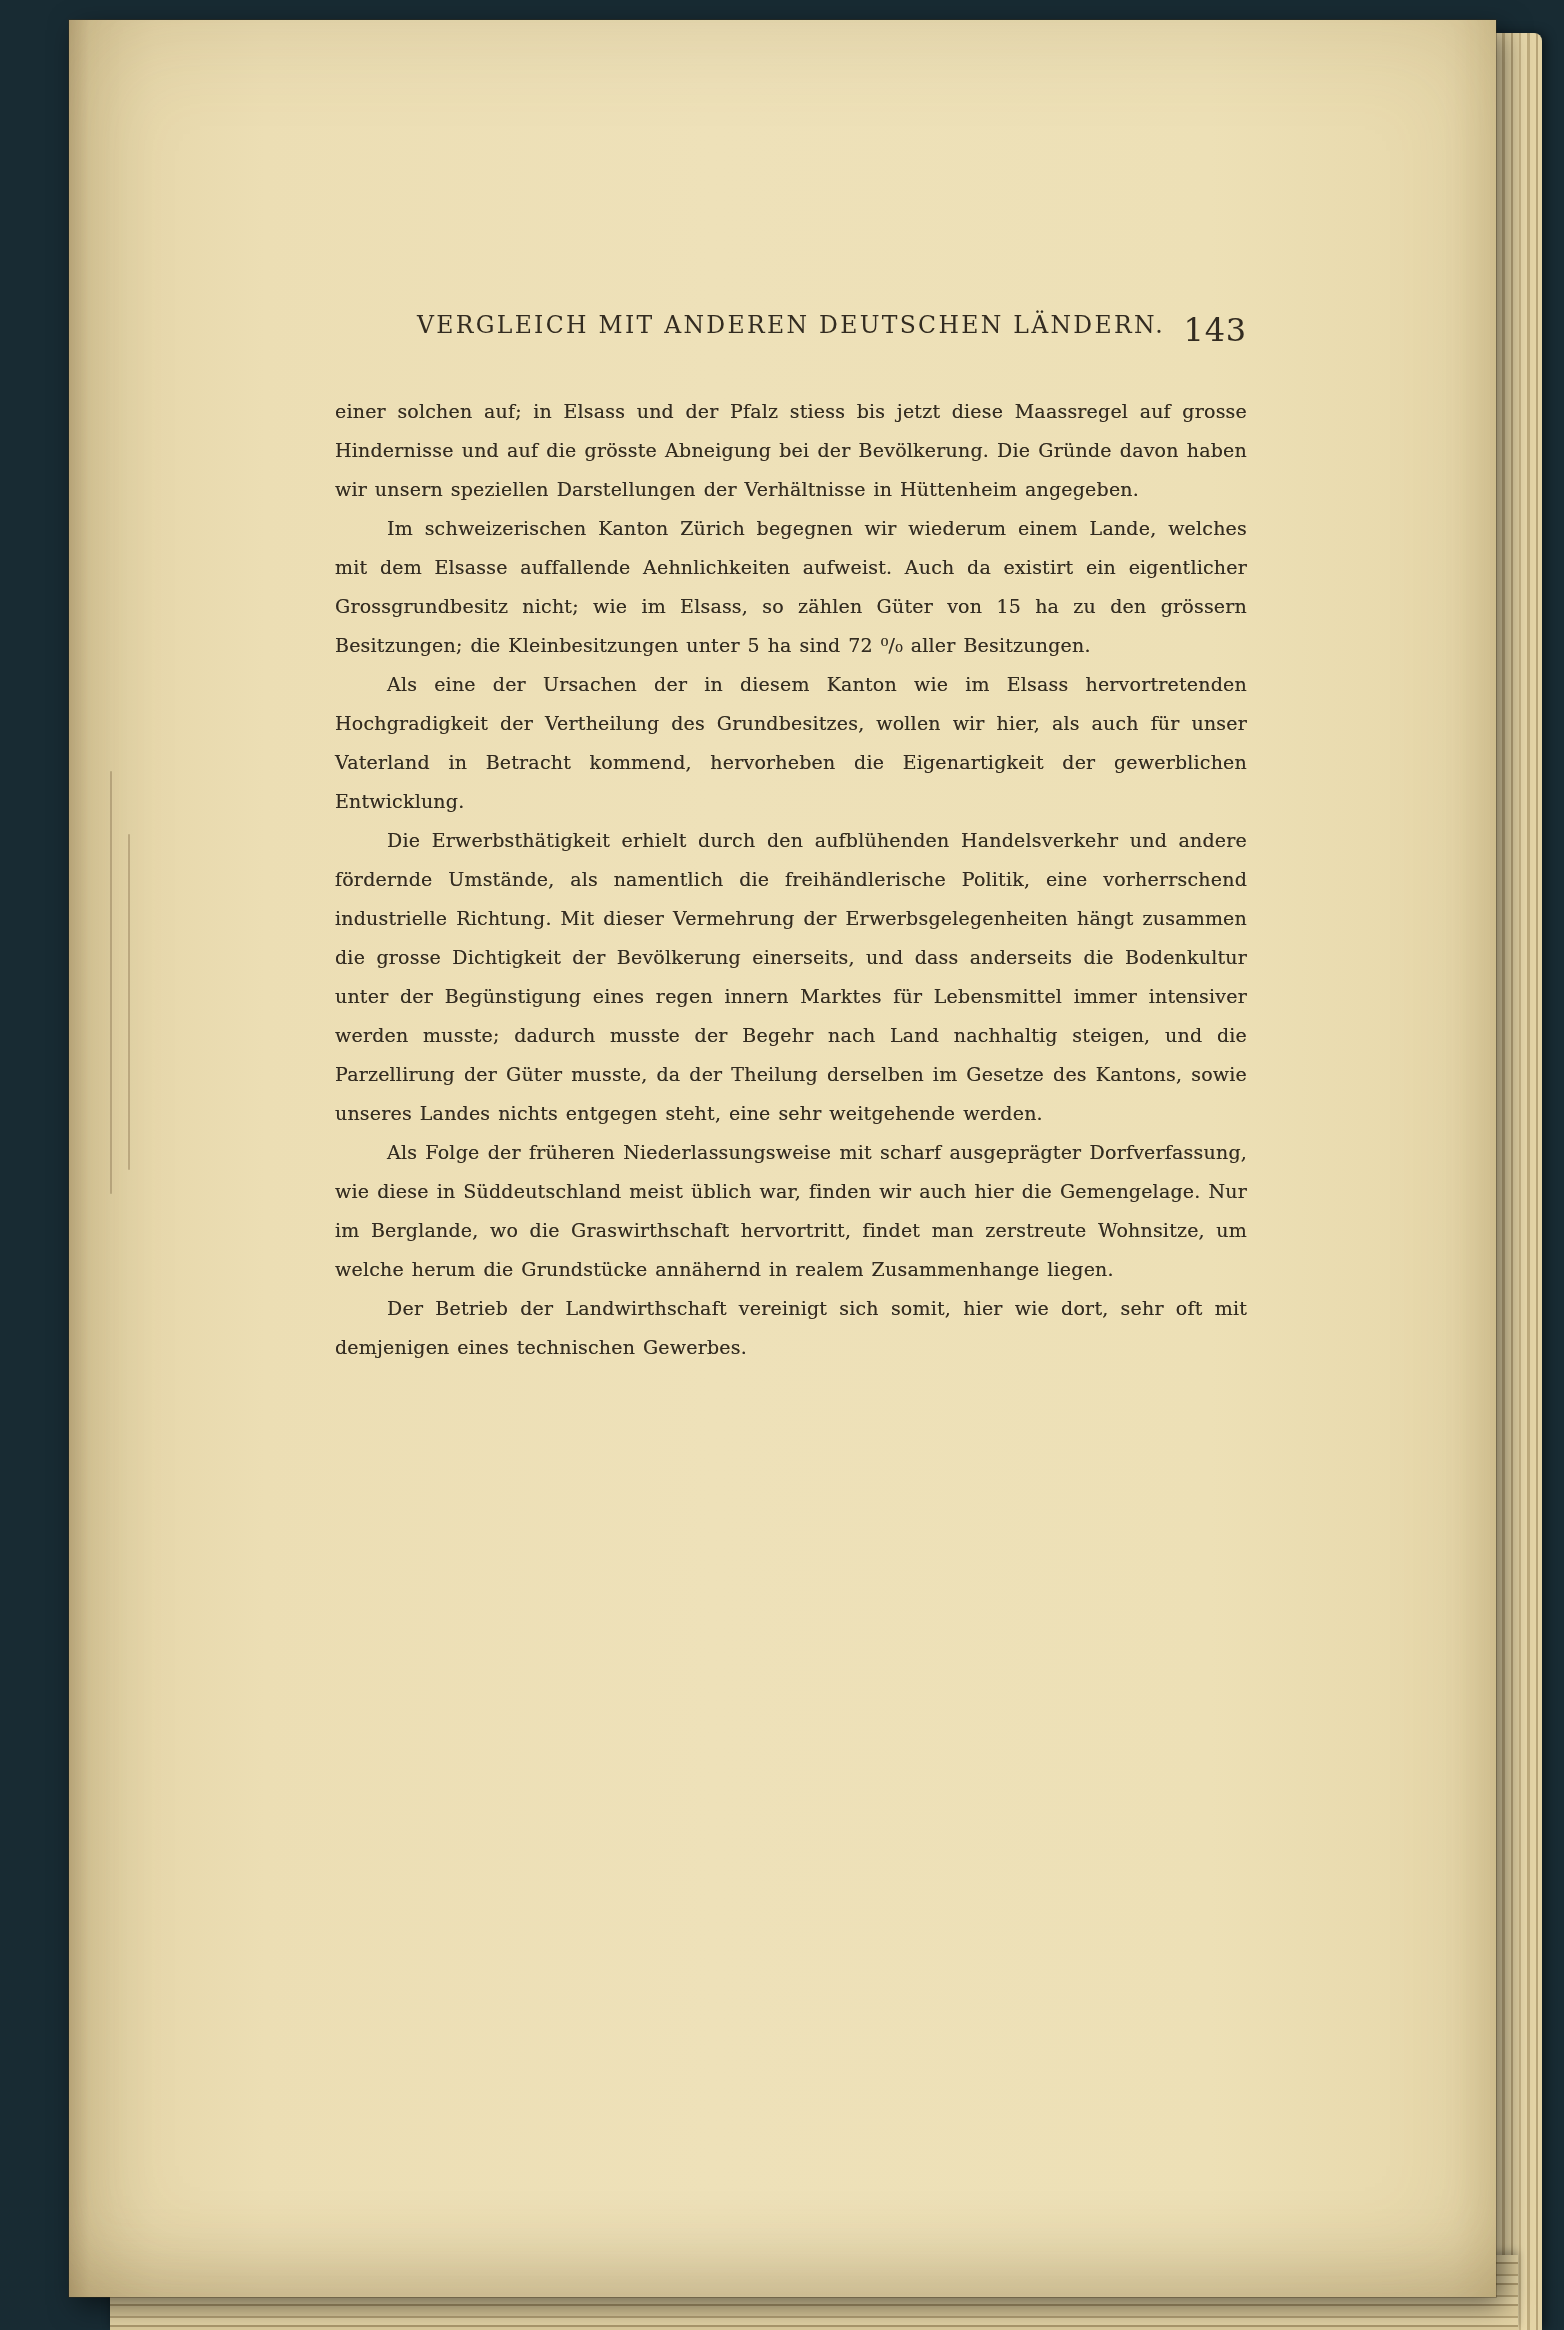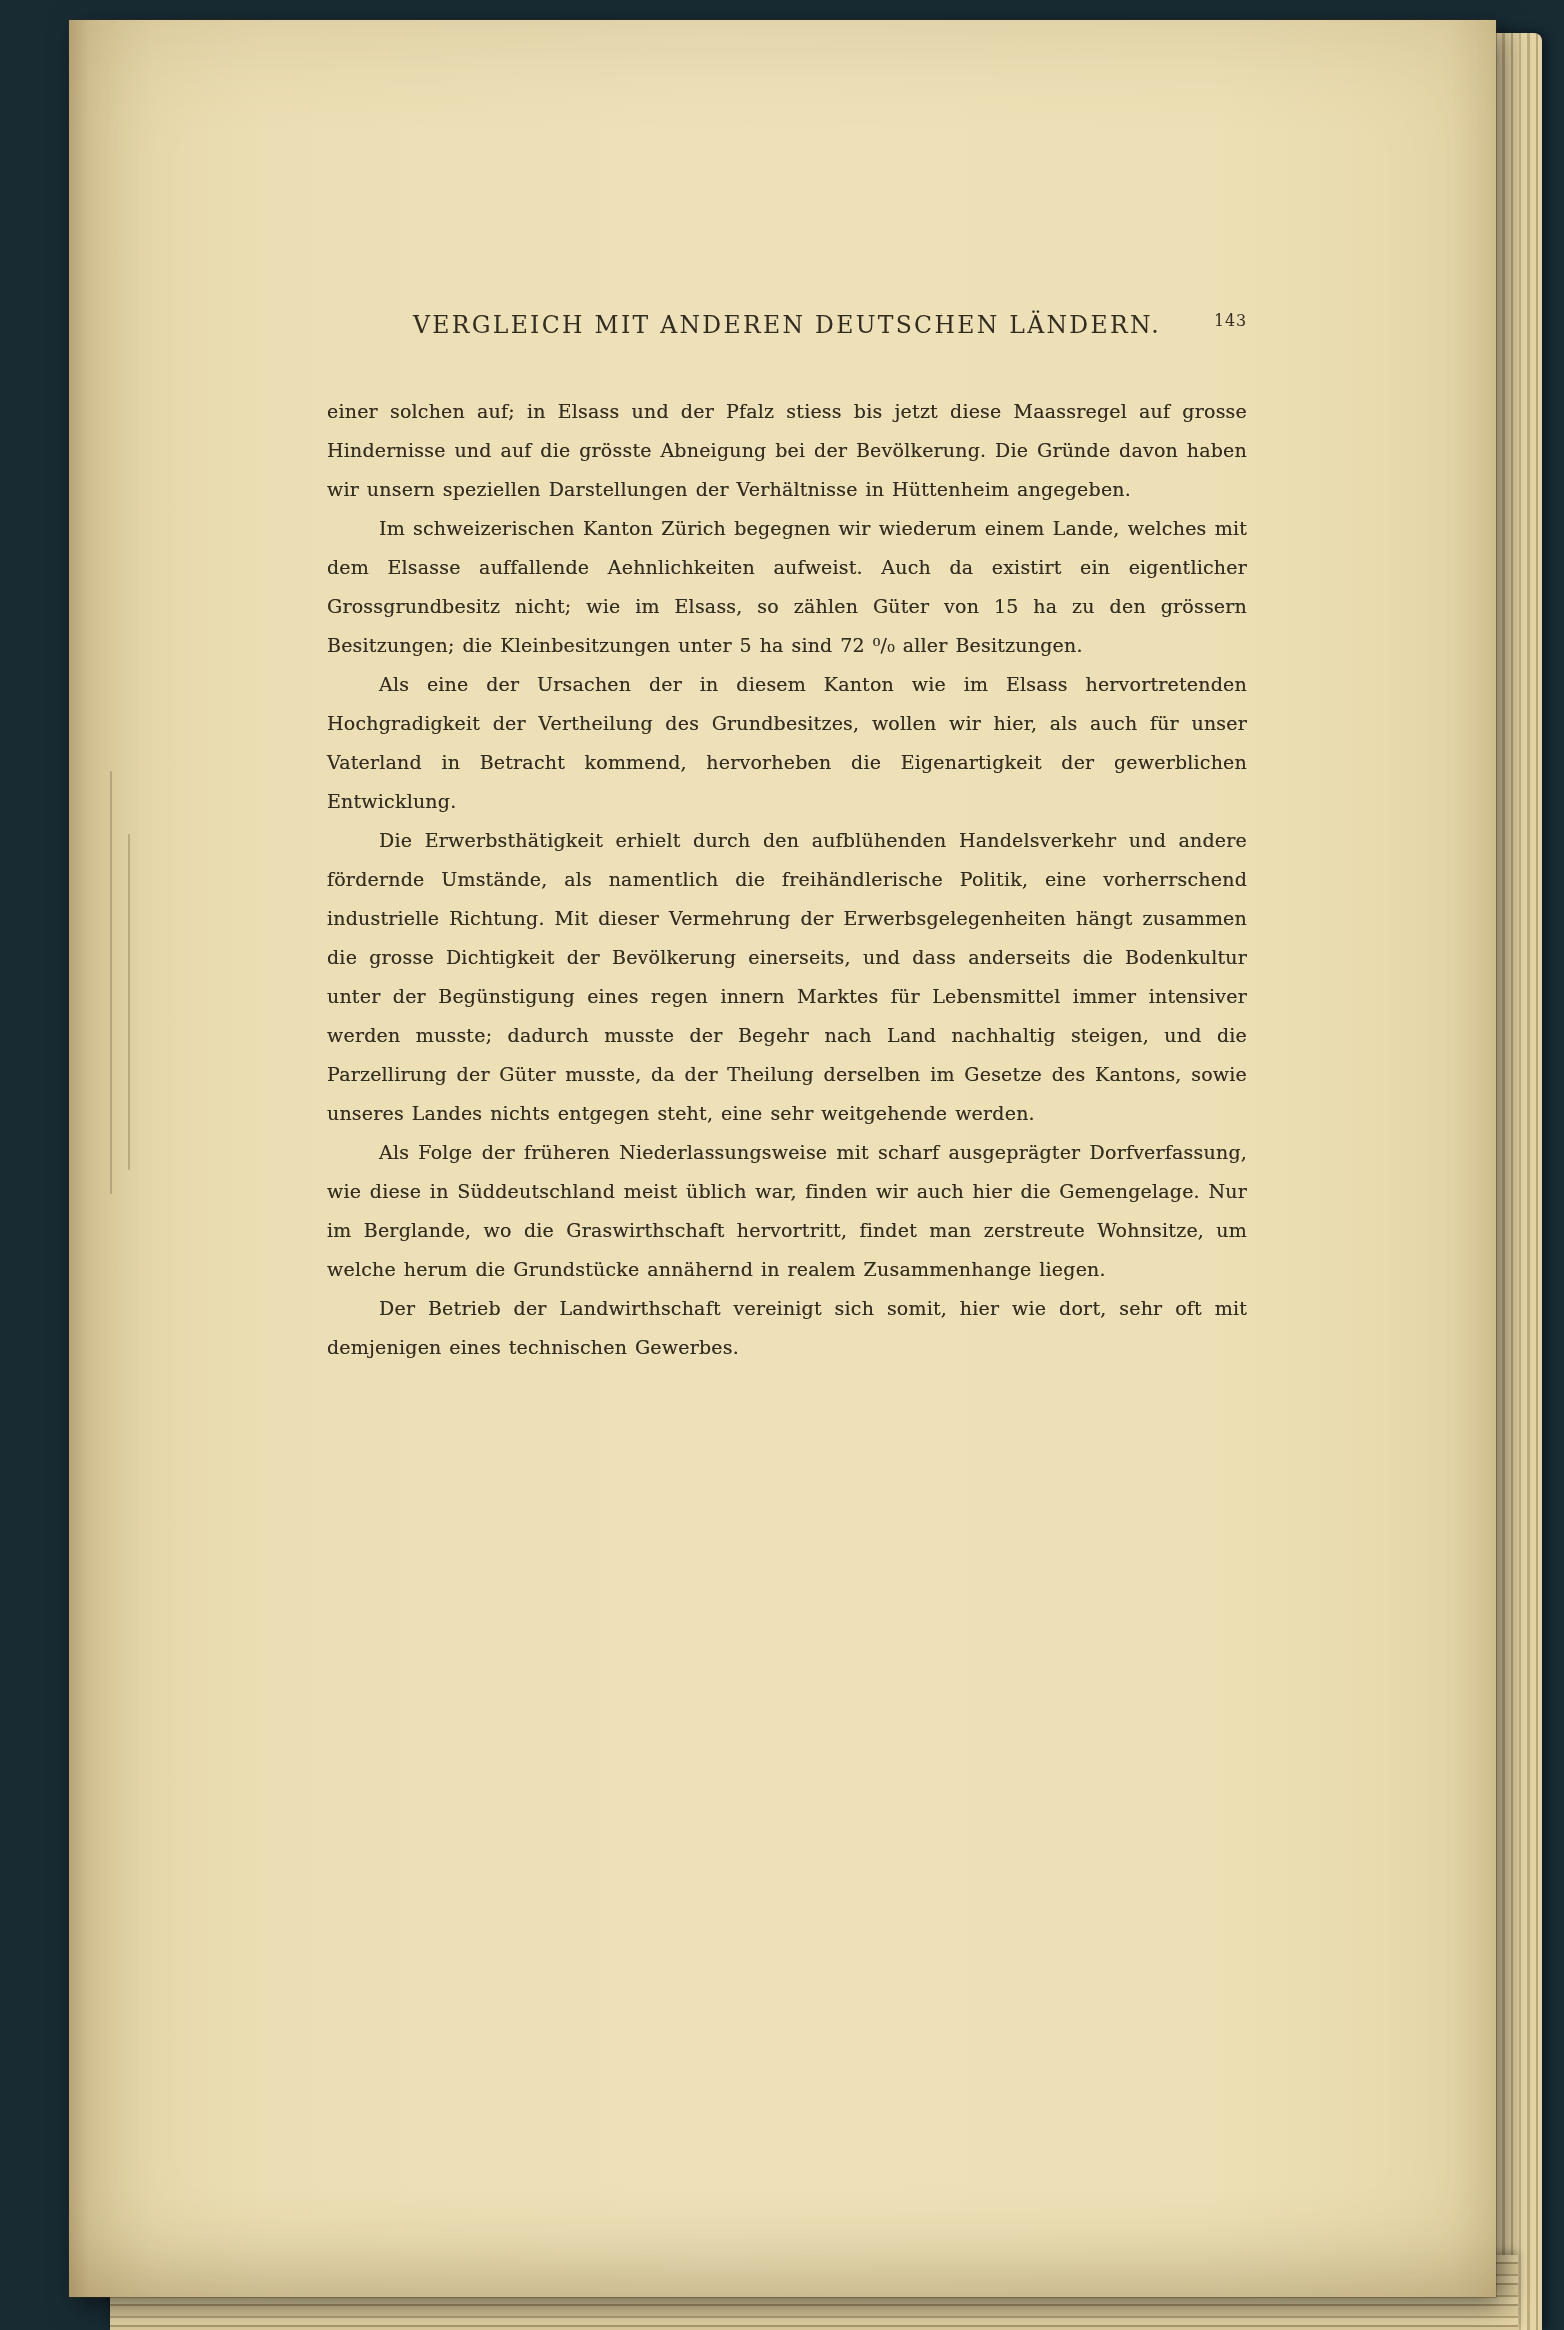--- a/index.html
+++ b/index.html
@@ -84,21 +84,21 @@
     width: 1.6px;
     background: rgba(90, 70, 40, .28);
     border-radius: 1.6px;
   }
   .gutter-crease-1 { left: 41px; top: 751px;  height: 423px; }
   .gutter-crease-2 { left: 59px; top: 814px; height: 336px; }
 
   
   .content {
     position: absolute;
-    left: 258px;
+    left: 266px;
     right: 249px;
     top: 0;
     color: var(--ink, #332c21);
   }
 
   .page-header {
     position: relative;
     margin-top: 291px;
     height: 34px;
   }
@@ -106,21 +106,21 @@
     display: block;
     text-align: center;
     font-size: 23.5px;
     letter-spacing: 2.3px;
     white-space: nowrap;
   }
   .page-number {
     position: absolute;
     right: 0;
     top: 0;
-    font-size: 16px;
+    font-size: 32px;
     letter-spacing: 0.8px;
   }
 
   .body-text {
     margin-top: 47px;
   }
   .body-text p {
     font-size: 19px;
     line-height: 39px;
     text-align: justify;

